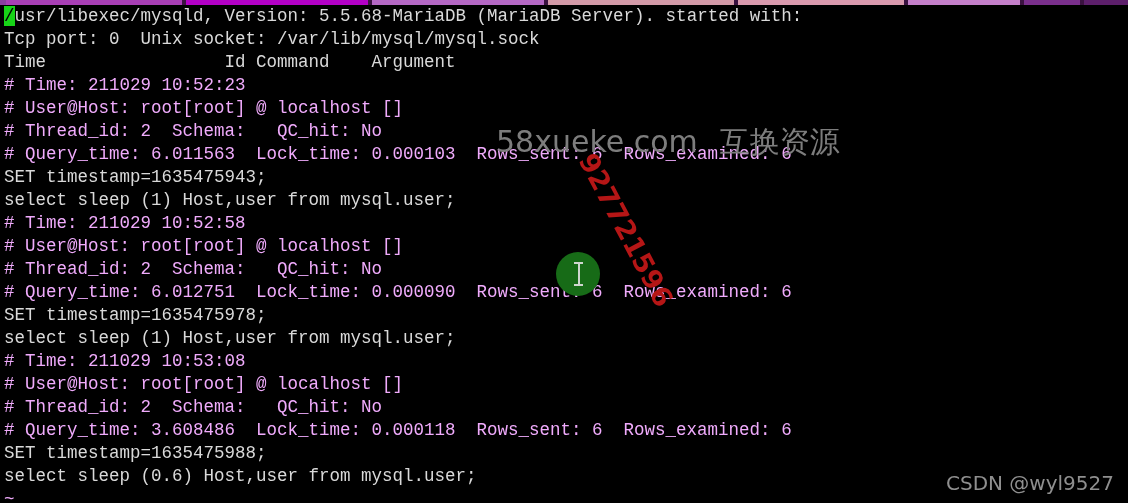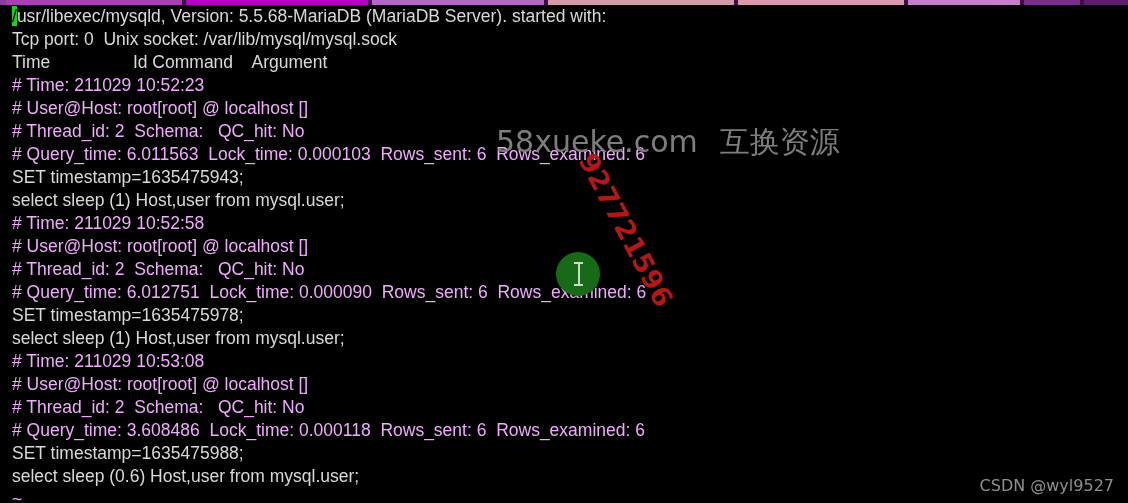--- a/index.html
+++ b/index.html
@@ -34,23 +34,23 @@
     width: 1128px;
     height: 498px;
     z-index: 4;
     font-size: 17.5px;
     line-height: 23px;
     letter-spacing: 0px;
     white-space: pre;
   }
   .trow {
     height: 23px;
-    padding-left: 12px;
+    padding-left: 4px;
     white-space: pre;
-    font-family: Liberation Sans, sans-serif;
+    font-family: Liberation Mono, monospace;
   }
   .c-white { color: #d9d9d9; }
   .c-blue  { color: #f0abfc; }
 
   
   .cursor-block {
     background: #17d417;
     color: #000000;
   }
 
@@ -127,21 +127,21 @@
   #pointer-ibeam b.top  { left: 0px;  top: 0px;  width: 9px; height: 2px; }
   #pointer-ibeam b.bot  { left: 0px;  top: 22px; width: 9px; height: 2px; }
 
   
   #csdn {
     position: absolute;
     right: 14px;
     bottom: 8px;
     z-index: 9;
     font-family: "DejaVu Sans", "Liberation Sans", sans-serif;
-    font-size: 16px;
+    font-size: 20px;
     color: #8f8f8f;
     white-space: nowrap;
     user-select: none;
   }
 </style>
 </head>
 <body>
 
 <div id="screen">
 

